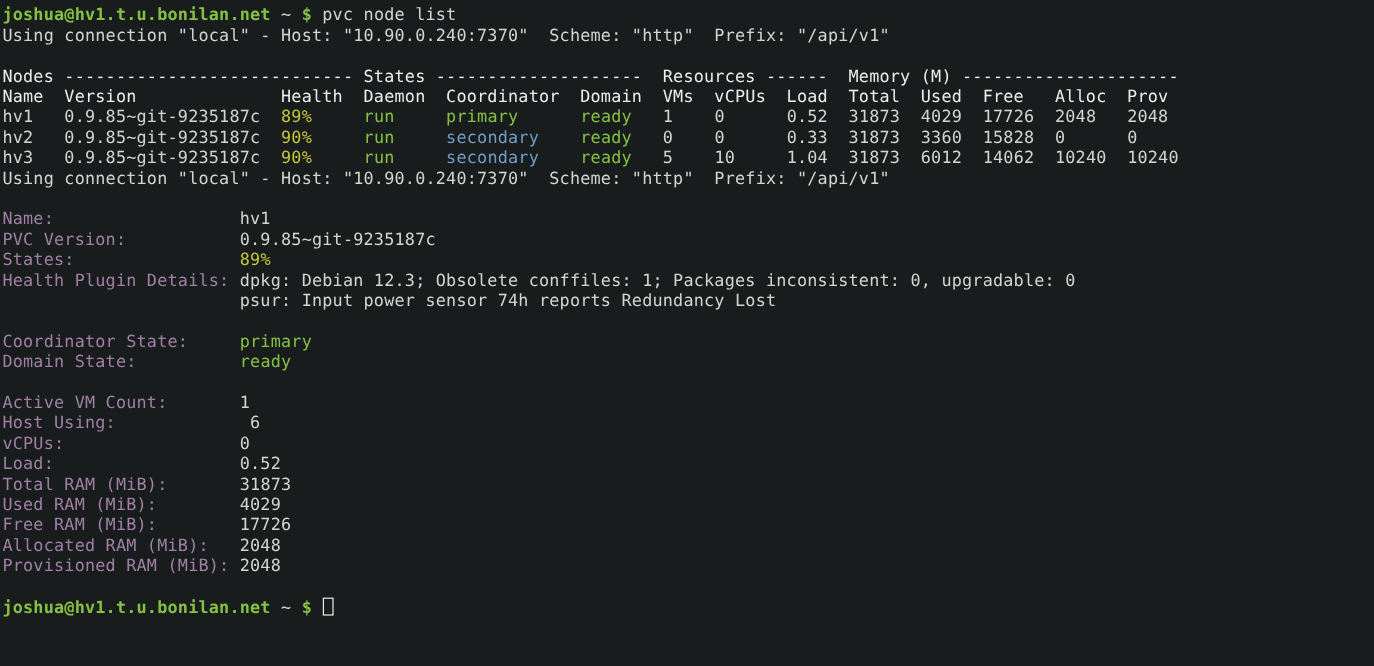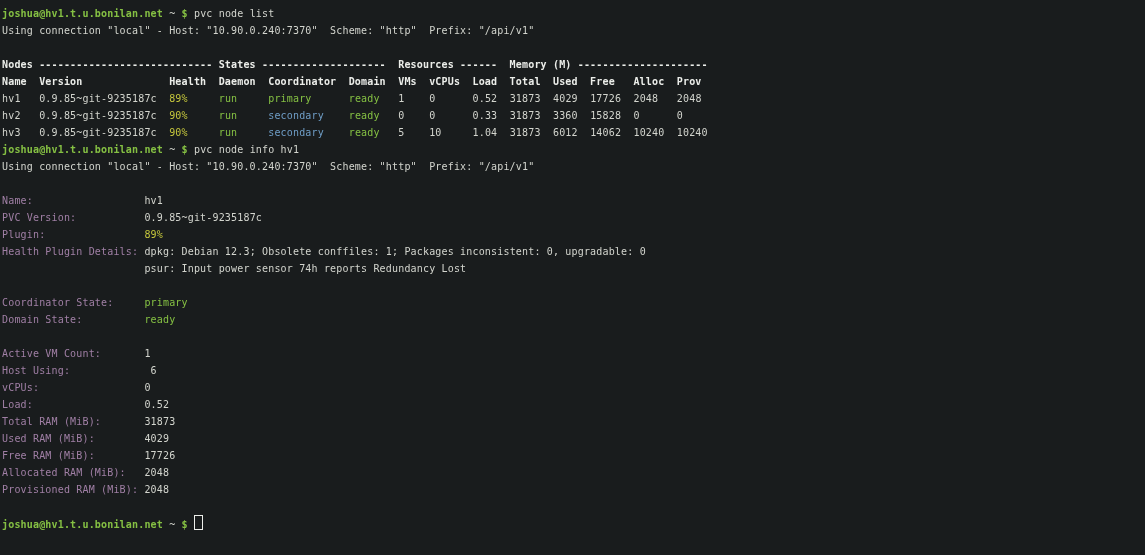--- a/index.html
+++ b/index.html
@@ -8,27 +8,27 @@
   }
   html,body{margin:0;padding:0;background:var(--bg);}
   .screen{
     position:relative;
     width:1145px;height:555px;
     box-sizing:border-box;
     padding:5px 0 0 2px;
     overflow:hidden;
     background:var(--bg);
     font-family:"DejaVu Sans Mono","Liberation Mono",monospace;
-    font-size:10px;
+    font-size:14px;
     line-height:17px;
     letter-spacing:0.17px;
   }
   .line{height:17px;white-space:pre;}
   .c-fg{color:var(--fg);}
-  .c-fgb{color:var(--bright);font-weight:bold;}
+  .c-fgb{color:var(--bright);font-weight:normal;}
   .c-green{color:var(--green);}
   .c-greenb{color:var(--green);font-weight:bold;}
   .c-yellow{color:var(--yellow);text-align:center;}
   .c-blue{color:var(--blue);}
   .c-purple{color:var(--purple);margin-top:32px;}
   .cursor{
     display:inline-block;
     width:7px;height:13px;
     border:1.5px solid var(--bright);
     vertical-align:-2px;
@@ -40,26 +40,25 @@
 
 <div class="screen">
     <div class="line"><span class="c-greenb">joshua@hv1.t.u.bonilan.net</span><span class="c-fg"> ~ </span><span class="c-greenb">$</span><span class="c-fg"> pvc node list</span></div>
     <div class="line"><span class="c-fg">Using connection "local" - Host: "10.90.0.240:7370"  Scheme: "http"  Prefix: "/api/v1"</span></div>
     <div class="line"></div>
     <div class="line"><span class="c-fgb">Nodes ---------------------------- States --------------------  Resources ------  Memory (M) ---------------------</span></div>
     <div class="line"><span class="c-fgb">Name  Version              Health  Daemon  Coordinator  Domain  VMs  vCPUs  Load  Total  Used  Free   Alloc  Prov</span></div>
     <div class="line"><span class="c-fg">hv1   0.9.85~git-9235187c  </span><span class="c-yellow">89%</span><span class="c-fg">     </span><span class="c-green">run</span><span class="c-fg">     </span><span class="c-green">primary</span><span class="c-fg">      </span><span class="c-green">ready</span><span class="c-fg">   1    0      0.52  31873  4029  17726  2048   2048</span></div>
     <div class="line"><span class="c-fg">hv2   0.9.85~git-9235187c  </span><span class="c-yellow">90%</span><span class="c-fg">     </span><span class="c-green">run</span><span class="c-fg">     </span><span class="c-blue">secondary</span><span class="c-fg">    </span><span class="c-green">ready</span><span class="c-fg">   0    0      0.33  31873  3360  15828  0      0</span></div>
     <div class="line"><span class="c-fg">hv3   0.9.85~git-9235187c  </span><span class="c-yellow">90%</span><span class="c-fg">     </span><span class="c-green">run</span><span class="c-fg">     </span><span class="c-blue">secondary</span><span class="c-fg">    </span><span class="c-green">ready</span><span class="c-fg">   5    10     1.04  31873  6012  14062  10240  10240</span></div>
-    <div class="line"><span class="c-greenb">joshua@hv1.t.u.bonilan.net</span><span class="c-fg"> ~ </span><span class="c-greenb">$</span><span class="c-fg"> pvc node info hv1</span></div>
     <div class="line"><span class="c-fg">Using connection "local" - Host: "10.90.0.240:7370"  Scheme: "http"  Prefix: "/api/v1"</span></div>
     <div class="line"></div>
     <div class="line"><span class="c-purple">Name:</span><span class="c-fg">                  hv1</span></div>
     <div class="line"><span class="c-purple">PVC Version:</span><span class="c-fg">           0.9.85~git-9235187c</span></div>
-    <div class="line"><span class="c-purple">Plugin:</span><span class="c-fg">                </span><span class="c-yellow">89%</span></div>
+    <div class="line"><span class="c-purple">States:</span><span class="c-fg">                </span><span class="c-yellow">89%</span></div>
     <div class="line"><span class="c-purple">Health Plugin Details:</span><span class="c-fg"> dpkg: Debian 12.3; Obsolete conffiles: 1; Packages inconsistent: 0, upgradable: 0</span></div>
     <div class="line"><span class="c-fg">                       psur: Input power sensor 74h reports Redundancy Lost</span></div>
     <div class="line"></div>
     <div class="line"><span class="c-purple">Coordinator State:</span><span class="c-fg">     </span><span class="c-green">primary</span></div>
     <div class="line"><span class="c-purple">Domain State:</span><span class="c-fg">          </span><span class="c-green">ready</span></div>
     <div class="line"></div>
     <div class="line"><span class="c-purple">Active VM Count:</span><span class="c-fg">       1</span></div>
     <div class="line"><span class="c-purple">Host Using:</span><span class="c-fg">             6</span></div>
     <div class="line"><span class="c-purple">vCPUs:</span><span class="c-fg">                 0</span></div>
     <div class="line"><span class="c-purple">Load:</span><span class="c-fg">                  0.52</span></div>

